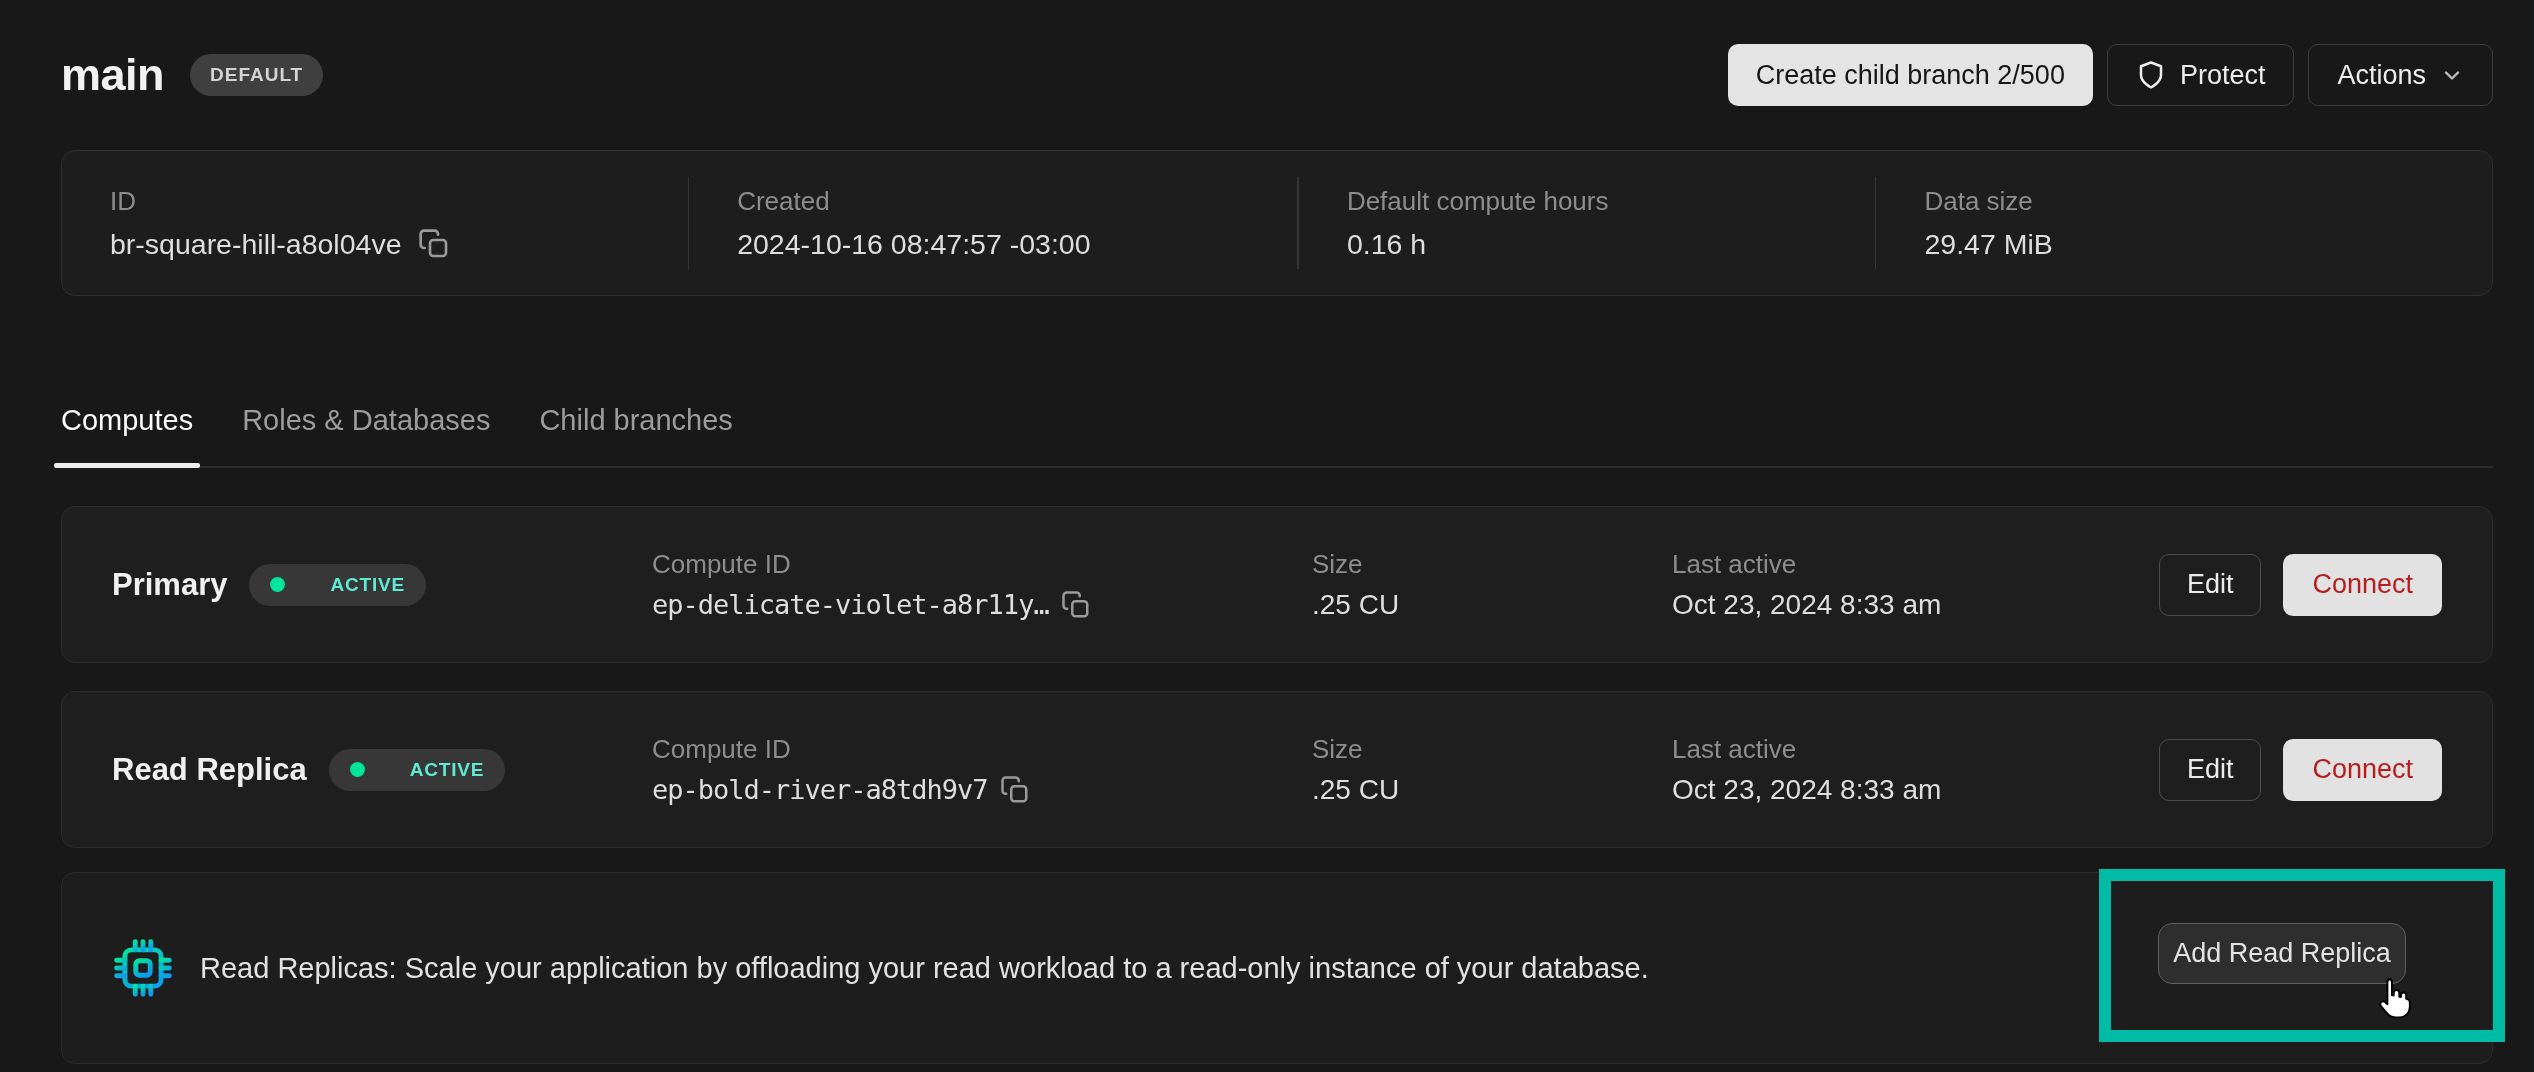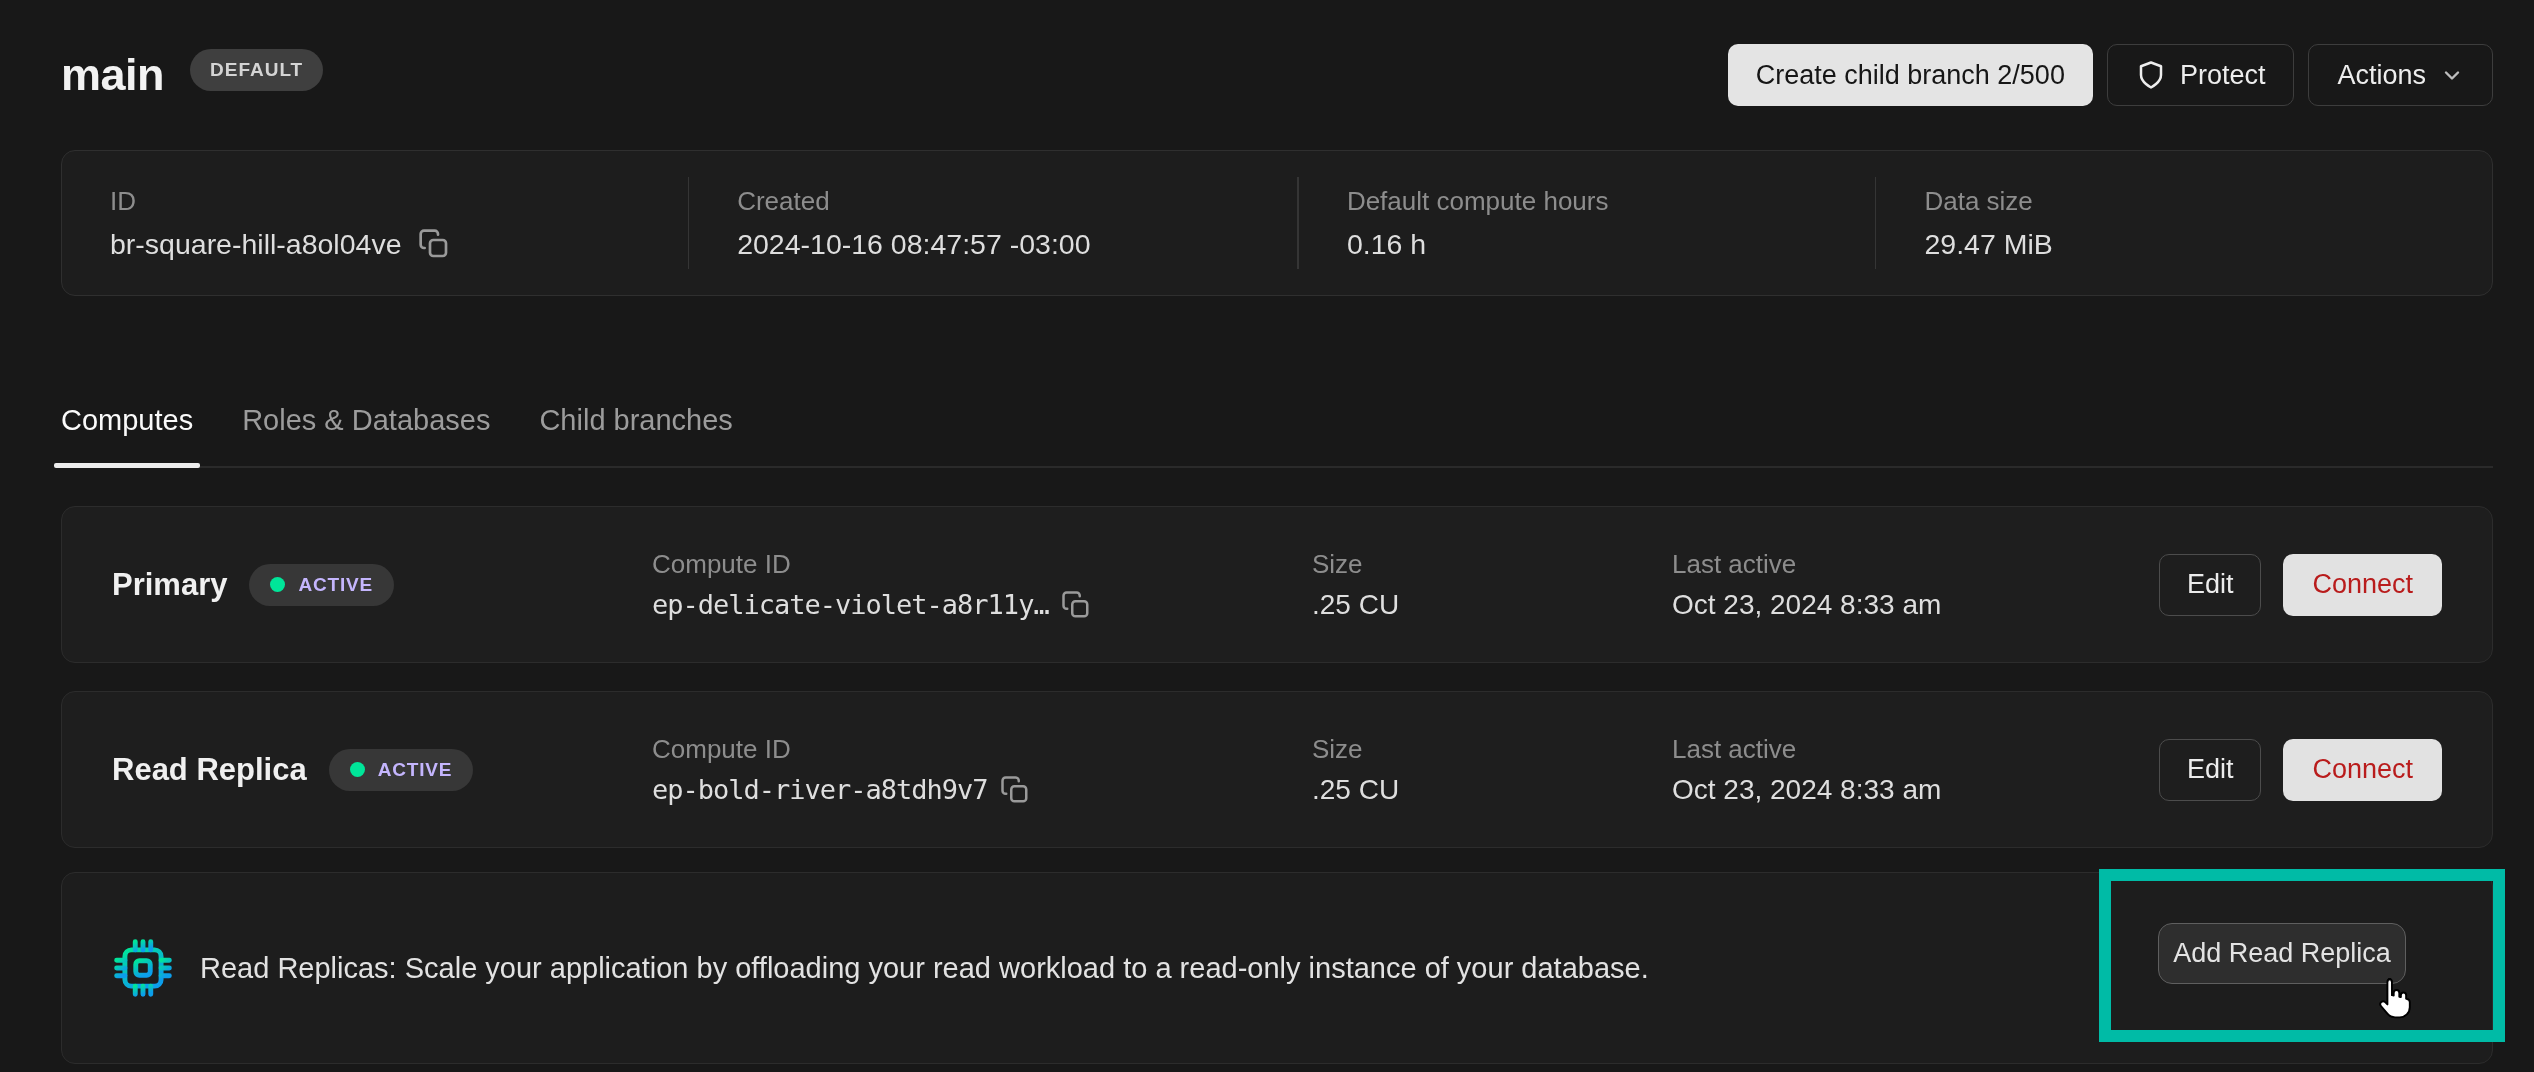--- a/index.html
+++ b/index.html
@@ -7,21 +7,21 @@
   body {
     background:#181818;
     font-family:"Liberation Sans", sans-serif;
     color:#e6e6e6;
     position:relative;
     overflow:hidden;
   }
 
   
   .header { position:absolute; top:44px; left:61px; right:41px; display:flex; align-items:center; justify-content:space-between; }
-  .header-left { display:flex; align-items:flex-start; gap:26px; }
+  .header-left { display:flex; align-items:center; gap:26px; }
   .page-title { font-size:45px; font-weight:600; color:#f2f2f2; letter-spacing:-0.5px; }
   .badge-default { background:#3f3f3f; color:#d4d4d4; font-size:19px; font-weight:700; letter-spacing:1px; padding:10px 20px; border-radius:999px; }
   .header-actions { display:flex; gap:14px; align-items:center;margin-left:16px; }
   .btn { border-radius:10px; font-size:27px; display:flex; align-items:center; gap:14px; height:62px; padding:0 28px; cursor:pointer; font-family:inherit; }
   .btn-light { background:#e4e4e4; color:#161616; border:none; }
   .btn-outline { background:transparent; color:#ededed; border:1.5px solid #3d3d3d; }
   .btn svg { display:block; }
 
   
   .info-card { position:absolute; top:150px; left:61px; right:41px; height:146px; background:#1d1d1d; border:1.5px solid #2f2f2f; border-radius:14px; display:flex; align-items:stretch; }
@@ -40,21 +40,21 @@
   .tab.active .tab-underline { display:block; position:absolute; left:-7px; right:-7px; bottom:-2px; height:5px; background:#ececec; border-radius:2px; }
 
   
   .compute-row { position:absolute; left:61px; right:41px; height:157px; background:#1e1e1e; border:1.5px solid #2c2c2c; border-radius:14px; display:flex; align-items:center; padding:0 50px; }
   .row-1 { top:506px; }
   .row-2 { top:691px; }
   .row-name-group { width:540px; display:flex; align-items:center; gap:22px; flex-shrink:0; }
   .row-name { font-size:31px; font-weight:600; color:#f0f0f0; }
   .badge-status { background:#373737; border-radius:999px; display:flex; align-items:center; gap:13px; padding:10px 21px; }
   .status-dot { width:15px; height:15px; border-radius:50%; background:#00e599; }
-  .status-text { font-size:19px; font-weight:700; color:#c4b5fd; letter-spacing:0.8px; }
+  .status-text { font-size:19px; font-weight:700; color:#5eead4; letter-spacing:0.8px;margin-left:32px; }
   .row-field { display:flex; flex-direction:column; gap:9px; }
   .row-field .label { font-size:26px; color:#8d8d8d; }
   .row-field .value { font-size:28px; color:#dedede; display:flex; gap:12px; align-items:center; }
   .mono { font-family:"DejaVu Sans Mono", monospace; font-size:27px; letter-spacing:-1px; }
   .col-compute { width:660px; flex-shrink:0; }
   .col-size { width:360px; flex-shrink:0; }
   .col-last { flex:1; }
   .row-buttons { display:flex; gap:22px; }
   .btn-row-outline { background:transparent; border:1.5px solid #4c4c4c; color:#ececec; height:62px; padding:0 27px; border-radius:10px; font-size:27px; cursor:pointer; font-family:inherit; }
   .btn-row-light { background:#e2e2e2; color:#b91c1c; border:none; height:62px; padding:0 29px; border-radius:10px; font-size:27px; cursor:pointer; font-family:inherit; }

